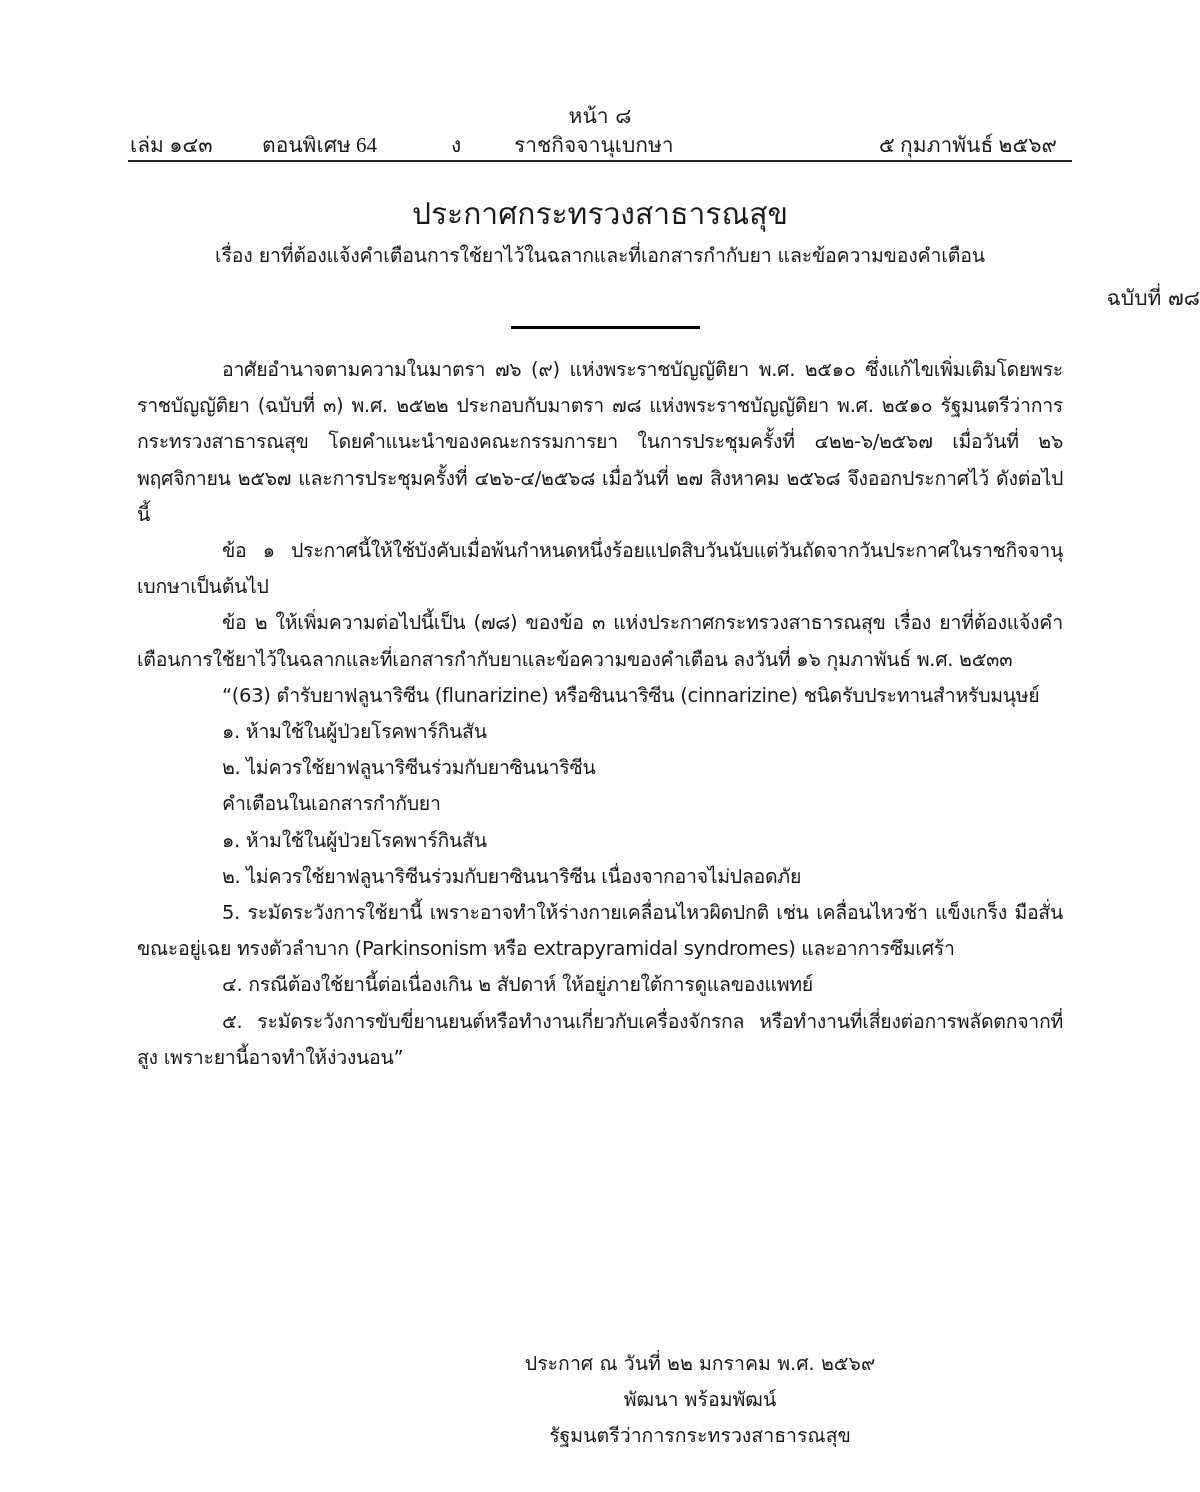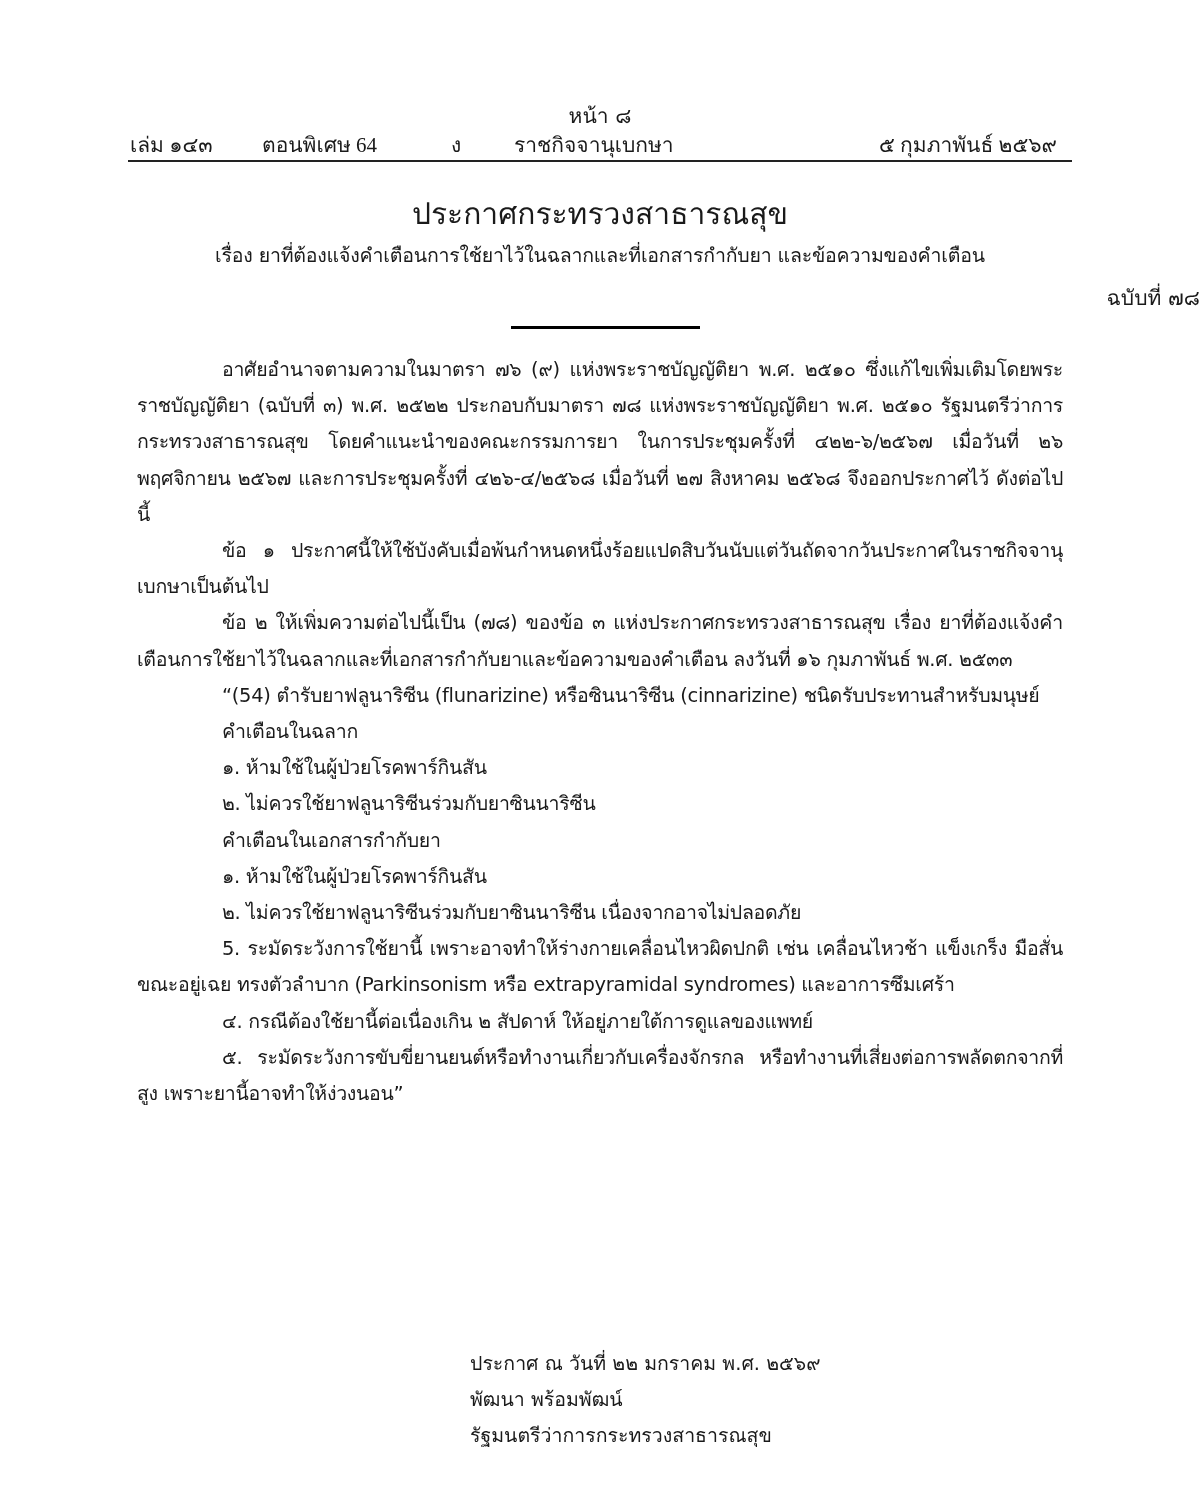--- a/index.html
+++ b/index.html
@@ -41,21 +41,21 @@
   .body-text {
     position: absolute; top: 352px; left: 137px; width: 926px;
     font-size: 19.5px; line-height: 36.2px; text-align: justify;
     letter-spacing: -0.3px;
   }
   .body-text p { margin: 0; }
   .indent { text-indent: 85px; }
   .sub { padding-left: 85px; }
   .item { text-indent: 85px; }
   .sig {
-    position: absolute; left: 470px; width: 460px; text-align: left;
+    position: absolute; left: 470px; width: 460px; text-align: center;
     font-size: 19.5px;
   }
 </style>
 </head>
 <body>
 
 <div>
 
   <div class="page-num">หน้า ๘</div>
 
@@ -70,22 +70,21 @@
 
   <div class="title">ประกาศกระทรวงสาธารณสุข</div>
   <div class="subject">เรื่อง ยาที่ต้องแจ้งคำเตือนการใช้ยาไว้ในฉลากและที่เอกสารกำกับยา และข้อความของคำเตือน</div>
   <div class="edition">ฉบับที่ ๗๘</div>
   <div class="title-rule"></div>
 
   <div class="body-text">
     <p class="indent">อาศัยอำนาจตามความในมาตรา ๗๖ (๙) แห่งพระราชบัญญัติยา พ.ศ. ๒๕๑๐ ซึ่งแก้ไขเพิ่มเติมโดยพระราชบัญญัติยา (ฉบับที่ ๓) พ.ศ. ๒๕๒๒ ประกอบกับมาตรา ๗๘ แห่งพระราชบัญญัติยา พ.ศ. ๒๕๑๐ รัฐมนตรีว่าการกระทรวงสาธารณสุข โดยคำแนะนำของคณะกรรมการยา ในการประชุมครั้งที่ ๔๒๒-๖/๒๕๖๗ เมื่อวันที่ ๒๖ พฤศจิกายน ๒๕๖๗ และการประชุมครั้งที่ ๔๒๖-๔/๒๕๖๘ เมื่อวันที่ ๒๗ สิงหาคม ๒๕๖๘ จึงออกประกาศไว้ ดังต่อไปนี้</p>
     <p class="indent">ข้อ ๑ ประกาศนี้ให้ใช้บังคับเมื่อพ้นกำหนดหนึ่งร้อยแปดสิบวันนับแต่วันถัดจากวันประกาศในราชกิจจานุเบกษาเป็นต้นไป</p>
     <p class="indent">ข้อ ๒ ให้เพิ่มความต่อไปนี้เป็น (๗๘) ของข้อ ๓ แห่งประกาศกระทรวงสาธารณสุข เรื่อง ยาที่ต้องแจ้งคำเตือนการใช้ยาไว้ในฉลากและที่เอกสารกำกับยาและข้อความของคำเตือน ลงวันที่ ๑๖ กุมภาพันธ์ พ.ศ. ๒๕๓๓</p>
-    <p class="indent">“(54) ตำรับยาฟลูนาริซีน (flunarizine) หรือซินนาริซีน (cinnarizine) ชนิดรับประทานสำหรับมนุษย์</p>
-    <p class="sub">คำเตือนในฉลาก</p>
+    <p class="indent">“(63) ตำรับยาฟลูนาริซีน (flunarizine) หรือซินนาริซีน (cinnarizine) ชนิดรับประทานสำหรับมนุษย์</p>
     <p class="item">๑. ห้ามใช้ในผู้ป่วยโรคพาร์กินสัน</p>
     <p class="item">๒. ไม่ควรใช้ยาฟลูนาริซีนร่วมกับยาซินนาริซีน</p>
     <p class="sub">คำเตือนในเอกสารกำกับยา</p>
     <p class="item">๑. ห้ามใช้ในผู้ป่วยโรคพาร์กินสัน</p>
     <p class="item">๒. ไม่ควรใช้ยาฟลูนาริซีนร่วมกับยาซินนาริซีน เนื่องจากอาจไม่ปลอดภัย</p>
     <p class="item">5. ระมัดระวังการใช้ยานี้ เพราะอาจทำให้ร่างกายเคลื่อนไหวผิดปกติ เช่น เคลื่อนไหวช้า แข็งเกร็ง มือสั่นขณะอยู่เฉย ทรงตัวลำบาก (Parkinsonism หรือ extrapyramidal syndromes) และอาการซึมเศร้า</p>
     <p class="item">๔. กรณีต้องใช้ยานี้ต่อเนื่องเกิน ๒ สัปดาห์ ให้อยู่ภายใต้การดูแลของแพทย์</p>
     <p class="item">๕. ระมัดระวังการขับขี่ยานยนต์หรือทำงานเกี่ยวกับเครื่องจักรกล หรือทำงานที่เสี่ยงต่อการพลัดตกจากที่สูง เพราะยานี้อาจทำให้ง่วงนอน”</p>
   </div>
 

